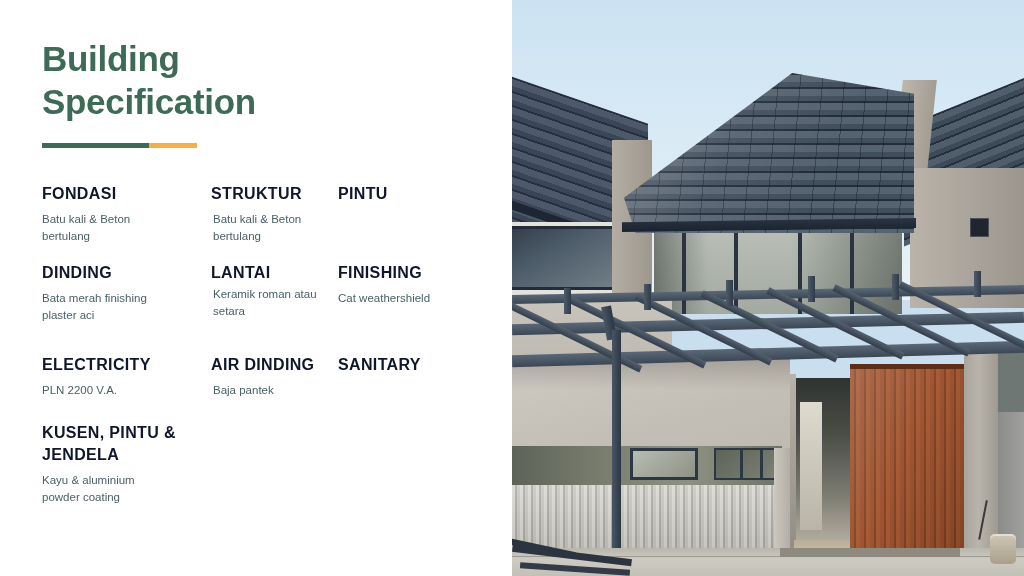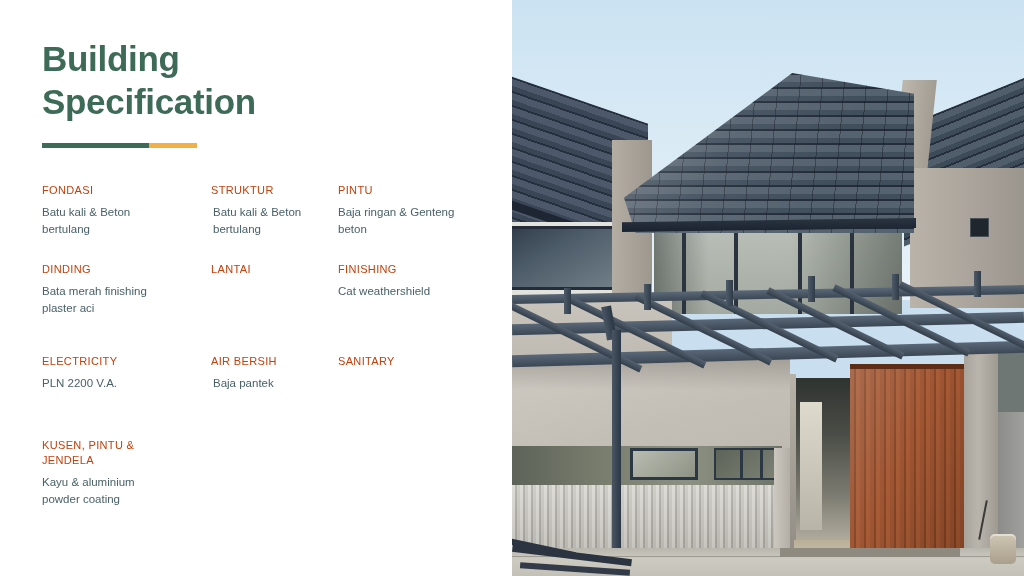--- a/index.html
+++ b/index.html
@@ -25,32 +25,32 @@
   .divider { position:absolute; left:42px; top:143px; width:155px; height:5px; display:flex; }
   .divider .seg-green  { width:107px; height:5px; background:#3e6b57; }
   .divider .seg-orange { width:48px;  height:5px; background:#f4b042; }
 
   
   .spec-grid { position:absolute; left:42px; top:183px; width:440px; }
   .spec-row { position:relative; width:440px; }
   .spec-row.r1 { height:79px; }
   .spec-row.r2 { height:92px; }
   .spec-row.r3 { height:68px; }
-  .spec-row.r4 { height:90px;margin-top:16px; }
+  .spec-row.r4 { height:90px; }
 
   .spec-item { position:absolute; top:0; }
   .spec-item.c1 { left:0px;   width:150px; }
   .spec-item.c2 { left:169px; width:150px; }
   .spec-item.c3 { left:296px; width:146px; }
 
   .spec-item.c2 .spec-body { padding-left:2px; }
 
   .spec-head {
-    font-size:11px; font-weight:normal; letter-spacing:0.35px;
-    color:#c2410c; line-height:1.38; white-space:pre-line;
+    font-size:16px; font-weight:bold; letter-spacing:0.35px;
+    color:#0f172a; line-height:1.38; white-space:pre-line;
   }
   .spec-body {
     margin-top:6px; font-size:11.5px; line-height:1.45;
     color:#4a6168; white-space:pre-line;
   }
   .spec-item.tight .spec-body { margin-top:2px; }
 
   
   .photo {
     position:absolute; left:512px; top:0; width:512px; height:576px;
@@ -363,47 +363,47 @@
           <div class="spec-body">Batu kali &amp; Beton
 bertulang</div>
         </div>
         <div class="spec-item c2">
           <div class="spec-head">STRUKTUR</div>
           <div class="spec-body">Batu kali &amp; Beton
 bertulang</div>
         </div>
         <div class="spec-item c3">
           <div class="spec-head">PINTU</div>
-          <div class="spec-body">Baja ringan &amp; Genteng
-beton</div>
         </div>
       </div>
 
       <div class="spec-row r2">
         <div class="spec-item c1">
           <div class="spec-head">DINDING</div>
           <div class="spec-body">Bata merah finishing
 plaster aci</div>
         </div>
         <div class="spec-item c2 tight">
           <div class="spec-head">LANTAI</div>
+          <div class="spec-body">Keramik roman atau
+setara</div>
         </div>
         <div class="spec-item c3">
           <div class="spec-head">FINISHING</div>
           <div class="spec-body">Cat weathershield</div>
         </div>
       </div>
 
       <div class="spec-row r3">
         <div class="spec-item c1">
           <div class="spec-head">ELECTRICITY</div>
           <div class="spec-body">PLN 2200 V.A.</div>
         </div>
         <div class="spec-item c2">
-          <div class="spec-head">AIR BERSIH</div>
+          <div class="spec-head">AIR DINDING</div>
           <div class="spec-body">Baja pantek</div>
         </div>
         <div class="spec-item c3">
           <div class="spec-head">SANITARY</div>
         </div>
       </div>
 
       <div class="spec-row r4">
         <div class="spec-item c1">
           <div class="spec-head">KUSEN, PINTU &amp;

